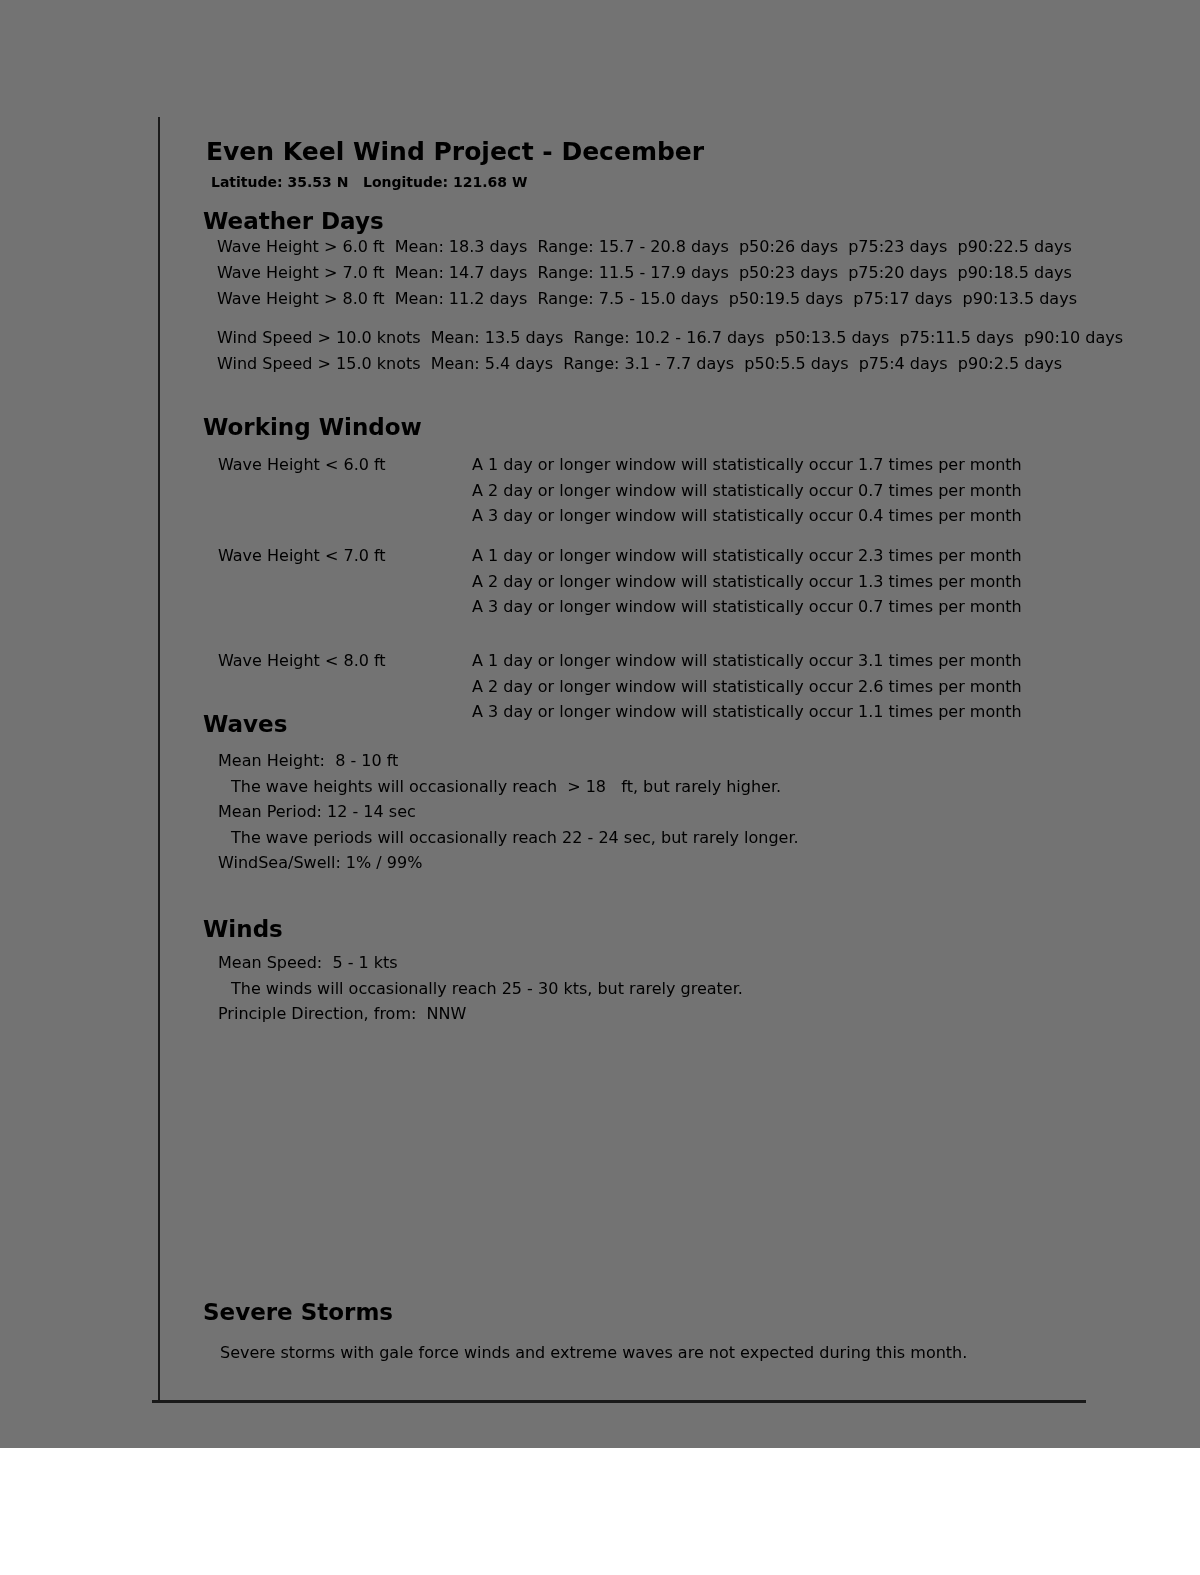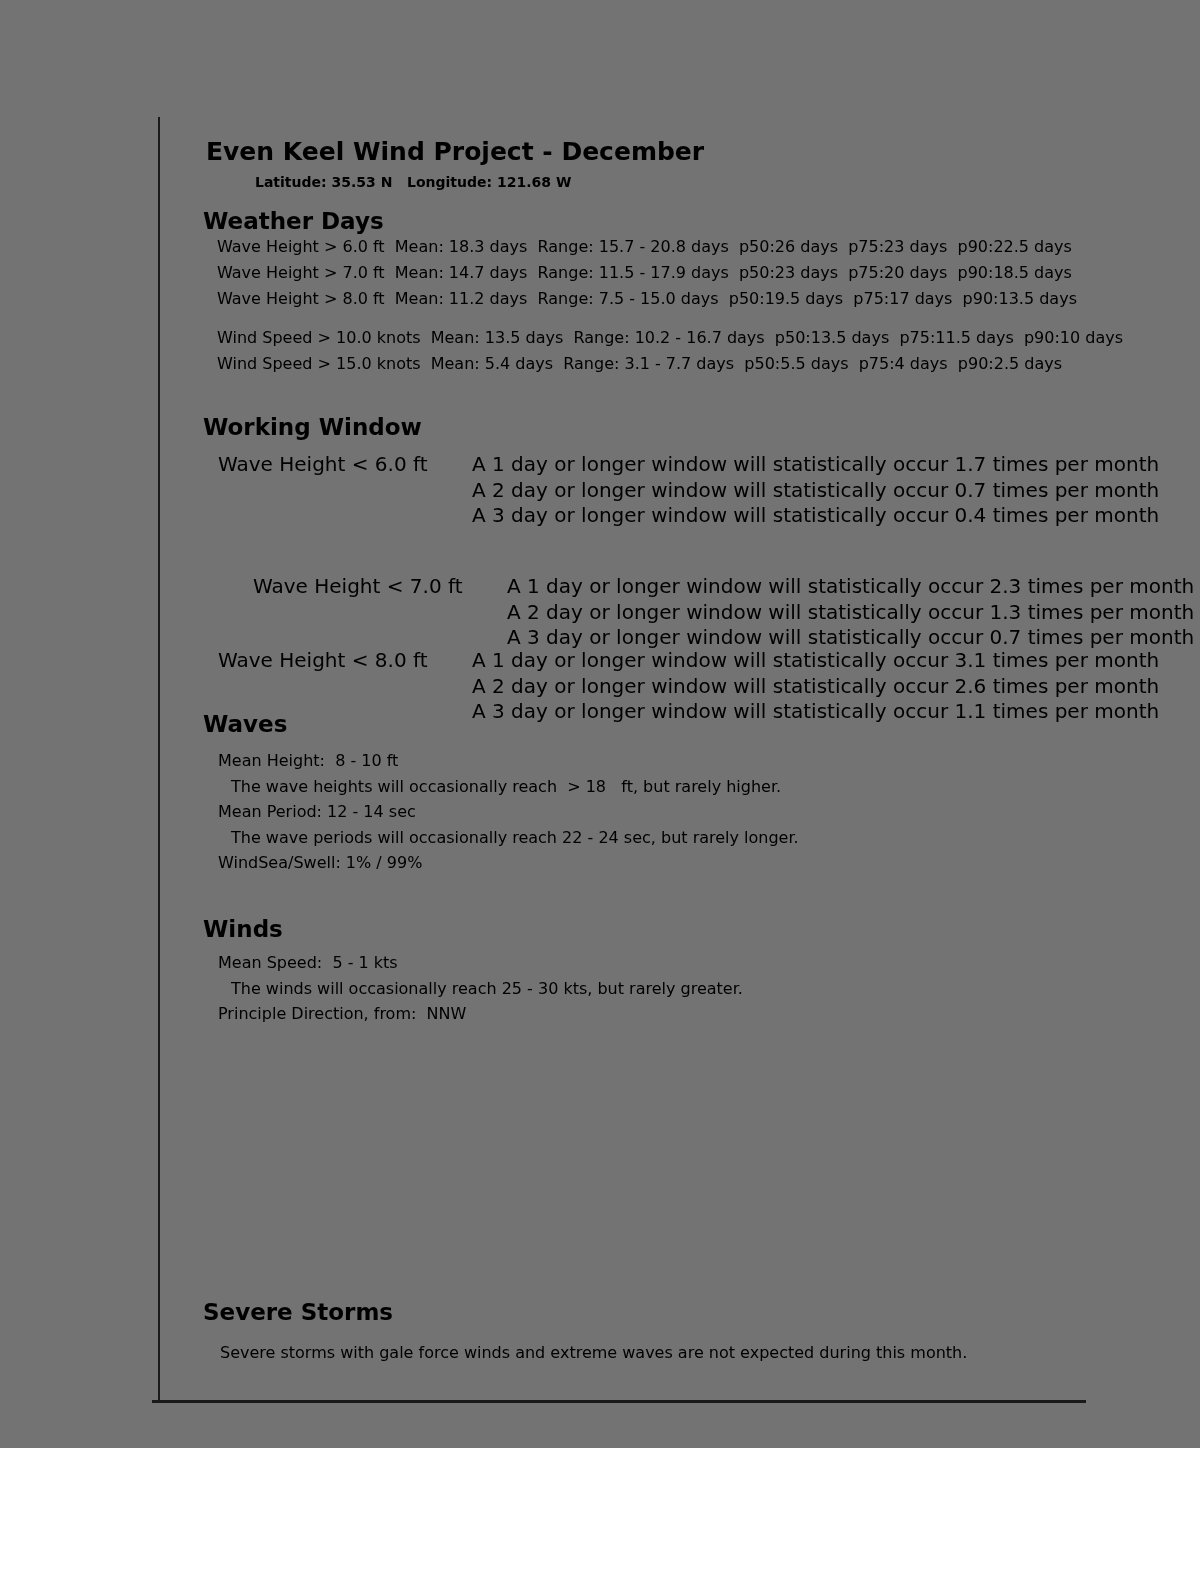--- a/index.html
+++ b/index.html
@@ -42,49 +42,48 @@
     font-size: 25px;
     font-weight: bold;
     line-height: 30px;
   }
   .doc-subtitle {
     left: 211px;
     top: 174px;
     font-size: 14px;
     font-weight: bold;
     line-height: 17px;
-    margin-left: 44px;
   }
   .section-heading {
     left: 203px;
     font-size: 23px;
     font-weight: bold;
     line-height: 28px;
   }
   .h-weather { top: 207px; }
   .h-window  { top: 413px; }
   .h-waves   { top: 710px; }
   .h-winds   { top: 915px; }
   .h-storms  { top: 1298px; }
 
   .bodytext { font-size: 16px; line-height: 26px; }
 
   .wave-rows { left: 217px; top: 234px; }
   .wind-rows { left: 217px; top: 325px; }
 
   .window-group { left: 218px; }
   .wg-1 { top: 452px; }
-  .wg-2 { top: 574px; margin-left: 35px; }
+  .wg-2 { top: 543px; }
   .wg-3 { top: 632px; margin-top: 16px; }
   .window-group .lines {
     position: absolute;
     left: 254px; 
     top: 0;
   }
-  .window-group, .window-group .lines { font-size: 20px; line-height: 25.5px; }
+  .window-group, .window-group .lines { font-size: 16px; line-height: 25.5px; }
   .wg-label { width: 254px; }
 
   .stack-lines { font-size: 16px; line-height: 25.6px; }
   .waves-lines { left: 218px; top: 748px; }
   .winds-lines { left: 218px; top: 950px; }
   .indent { padding-left: 13px; }
 
   .storm-text {
     left: 220px;
     top: 1340px;

